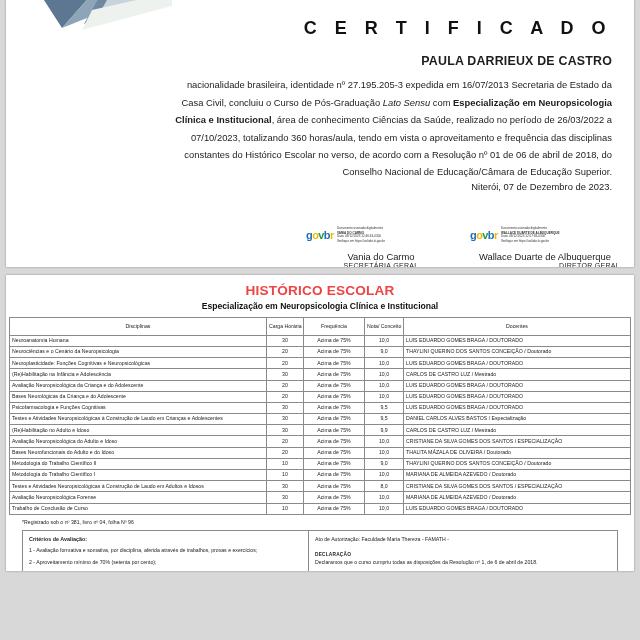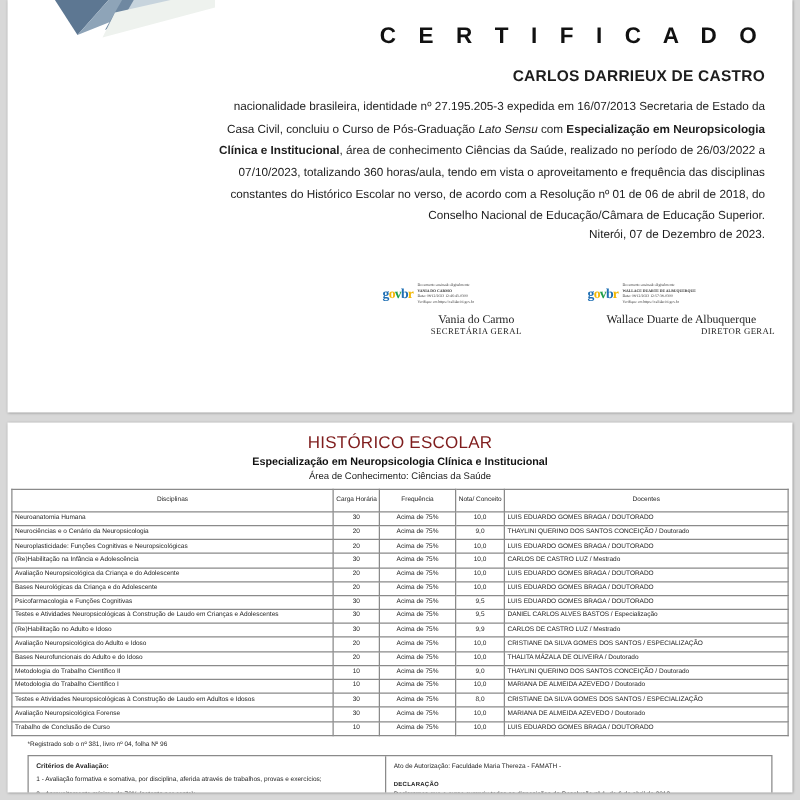--- a/index.html
+++ b/index.html
@@ -12,21 +12,21 @@
     height: 640px;
     overflow: hidden;
     font-family: "Liberation Sans", sans-serif;
     color: #1a1a1a;
   }
 
   
   .cert-page {
     position: relative;
     width: 628px;
-    height: 330px;
+    height: 267px;
     margin: 0 auto;
     background: #ffffff;
     box-shadow: 0 0 2px rgba(0,0,0,.35);
     overflow: hidden;
   }
   .cert-deco {
     position: absolute;
     left: 16px;
     top: -34px;
     width: 150px;
@@ -67,21 +67,20 @@
 
   
   .sig-row {
     position: absolute;
     left: 300px;
     right: 14px;
     top: 228px;
     display: flex;
     justify-content: space-between;
     gap: 0;
-    font-family: Liberation Serif, serif;
   }
   .sig-block { width: 150px; text-align: center; }
   .sig-stamp {
     display: flex;
     align-items: center;
     gap: 3px;
     justify-content: flex-start;
   }
   .govbr {
     font-size: 11px;
@@ -128,23 +127,23 @@
     height: 296px;
     margin: 8px auto 0 auto;
     background: #ffffff;
     box-shadow: 0 0 2px rgba(0,0,0,.35);
     overflow: hidden;
     padding: 0;
   }
   .hist-head { text-align: center; padding-top: 8px; }
   .hist-title {
     font-size: 13.6px;
-    font-weight: normal;
+    font-weight: bold;
     letter-spacing: .2px;
-    color: #7f1d1d;
+    color: #ef4444;
   }
   .hist-sub {
     font-size: 8.6px;
     font-weight: bold;
     margin-top: 3px;
     color: #111;
   }
   .hist-area {
     font-size: 7.6px;
     margin-top: 2px;
@@ -247,21 +246,21 @@
     <polygon points="95,0 150,18 62,58" fill="#6f88a1"></polygon>
     <polygon points="100,8 150,20 150,34 70,60" fill="#c7d4dd"></polygon>
     <polygon points="70,44 150,26 150,40 60,64" fill="#eef2ee"></polygon>
   </svg>
 
   <div class="cert-body">
     <div class="cert-title">C E R T I F I C A D O</div>
 
 
     <div class="cert-para">
-      <span class="cert-name">CARLOS DARRIEUX DE CASTRO</span>
+      <span class="cert-name">PAULA DARRIEUX DE CASTRO</span>
       <span>nacionalidade brasileira, identidade nº 27.195.205-3 expedida em 16/07/2013 Secretaria de Estado da Casa Civil, concluiu o Curso de Pós-Graduação </span><span class="i">Lato Sensu</span><span> com </span><span class="b">Especialização em Neuropsicologia Clínica e Institucional</span><span>, área de conhecimento Ciências da Saúde, realizado no período de 26/03/2022 a 07/10/2023, totalizando 360 horas/aula, tendo em vista o aproveitamento e frequência das disciplinas constantes do Histórico Escolar no verso, de acordo com a Resolução nº 01 de 06 de abril de 2018,  do Conselho Nacional de Educação/Câmara de Educação Superior.</span>
     </div>
 
     <div class="cert-place">Niterói, 07 de Dezembro de 2023.</div>
   </div>
 
   <div class="sig-row">
 
     <div class="sig-block left">
       <div class="sig-stamp">
@@ -292,21 +291,20 @@
     </div>
 
   </div>
 </div>
 
 <div class="hist-page">
 
   <div class="hist-head">
     <div class="hist-title">HISTÓRICO ESCOLAR</div>
     <div class="hist-sub">Especialização em Neuropsicologia Clínica e Institucional</div>
-    <div class="hist-area">Área de Conhecimento: Ciências da Saúde</div>
   </div>
 
   <table class="grid">
     <thead>
       <tr>
         <th class="c-disc">Disciplinas</th>
         <th class="c-carga">Carga Horária</th>
         <th class="c-freq">Frequência</th>
         <th class="c-nota">Nota/ Conceito</th>
         <th class="c-doc">Docentes</th>

